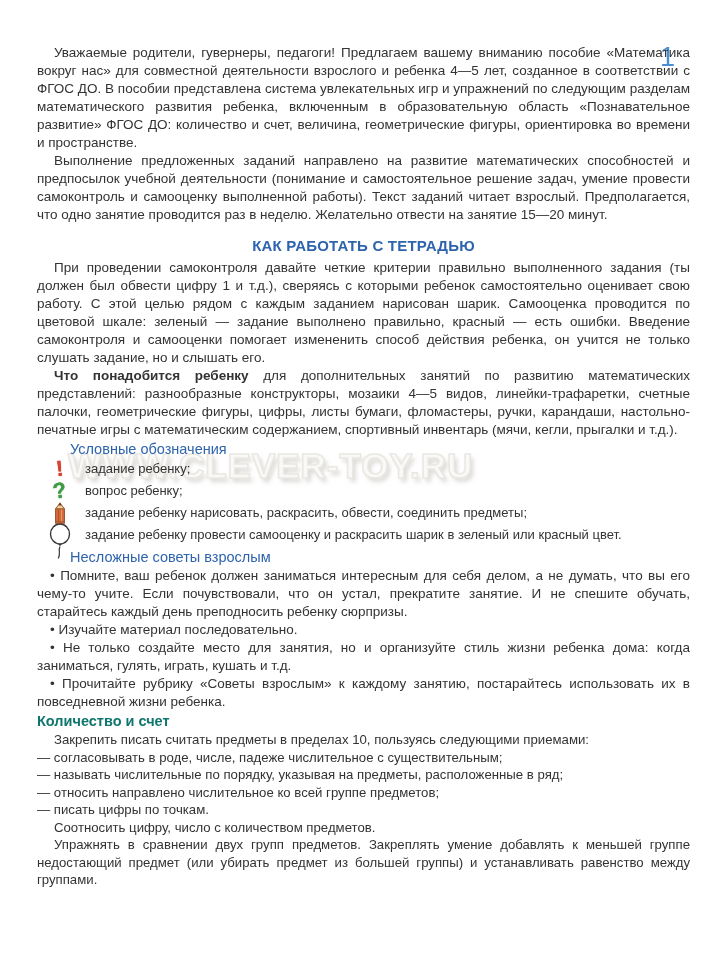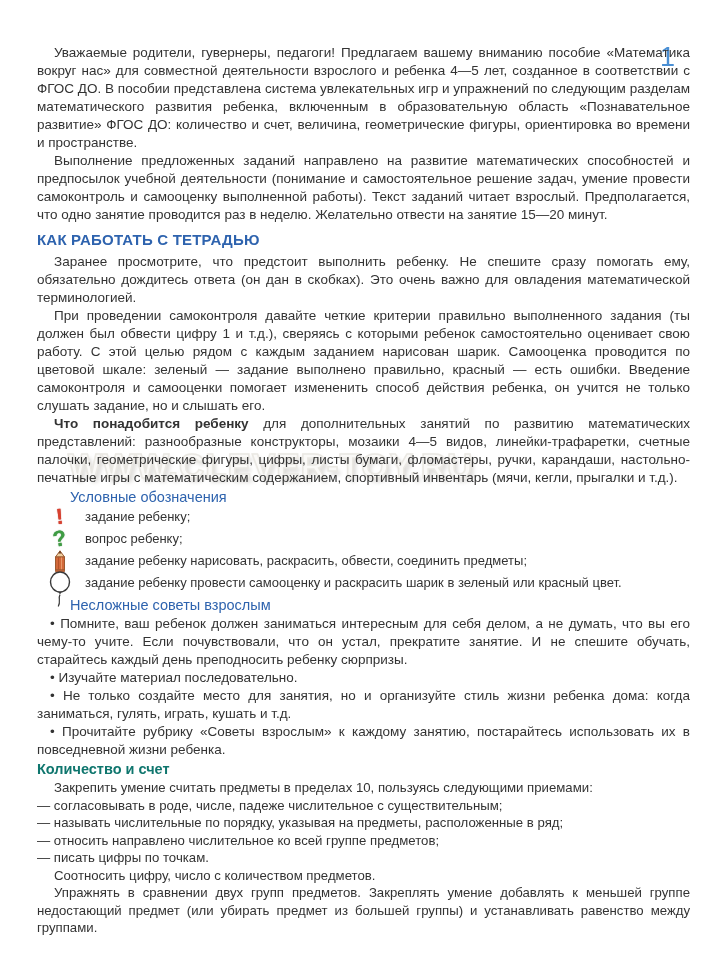--- a/index.html
+++ b/index.html
@@ -32,23 +32,23 @@
     font-size:31px;line-height:1.1;font-weight:bold;
     color:#3268b4;letter-spacing:0.2px;
   }
   p{
     margin:0;
     font-size:13.5px;line-height:18px;
     text-align:justify;
   }
   p.ind{text-indent:17px;}
   h2.sec{
-    margin:6px 0 4px 0;
+    margin:12px 0 4px 0;
     font-size:15px;line-height:19px;font-weight:bold;
-    color:#2e63ae;letter-spacing:0.2px;
+    color:#2e63ae;letter-spacing:0.2px;text-align:center;
   }
   h2.sec.program{margin-top:10px;margin-bottom:3px;}
   h3.sub{
     margin:1px 0 1px 33px;
     font-size:14.5px;line-height:18px;font-weight:normal;
     color:#2e63ae;
   }
   h4.bold-sub{
     margin:1px 0 1px 0;
     font-size:14.5px;line-height:18px;font-weight:bold;
@@ -91,21 +91,20 @@
   <div class="watermark">WWW.CLEVER-TOY.RU</div>
   <div class="page-number">1</div>
 
   <div class="content">
 
 
     <p class="ind">Уважаемые родители, гувернеры, педагоги! Предлагаем вашему вниманию пособие «Математика вокруг нас» для совместной деятельности взрослого и ребенка 4—5 лет, созданное в соответствии с ФГОС ДО. В пособии представлена система увлекательных игр и упражнений по следующим разделам математического развития ребенка, включенным в образовательную область «Познавательное развитие» ФГОС ДО: количество и счет, величина, геометрические фигуры, ориентировка во времени и пространстве.</p>
     <p class="ind">Выполнение предложенных заданий направлено на развитие математических способностей и предпосылок учебной деятельности (понимание и самостоятельное решение задач, умение провести самоконтроль и самооценку выполненной работы). Текст заданий читает взрослый. Предполагается, что одно занятие проводится раз в неделю. Желательно отвести на занятие 15—20 минут.</p>
 
     <h2 class="sec">КАК РАБОТАТЬ С ТЕТРАДЬЮ</h2>
-    <p class="ind">Заранее просмотрите, что предстоит выполнить ребенку. Не спешите сразу помогать ему, обязательно дождитесь ответа (он дан в скобках). Это очень важно для овладения математической терминологией.</p>
     <p class="ind">При проведении самоконтроля давайте четкие критерии правильно выполненного задания (ты должен был обвести цифру 1 и т.д.), сверяясь с которыми ребенок самостоятельно оценивает свою работу. С этой целью рядом с каждым заданием нарисован шарик. Самооценка проводится по цветовой шкале: зеленый — задание выполнено правильно, красный — есть ошибки. Введение самоконтроля и самооценки помогает измененить способ действия ребенка, он учится не только слушать задание, но и слышать его.</p>
     <p class="ind"><b>Что понадобится ребенку</b><span> для дополнительных занятий по развитию математических представлений: разнообразные конструкторы, мозаики 4—5 видов, линейки-трафаретки, счетные палочки, геометрические фигуры, цифры, листы бумаги, фломастеры, ручки, карандаши, настольно-печатные игры с математическим содержанием, спортивный инвентарь (мячи, кегли, прыгалки и т.д.).</span></p>
 
     <h3 class="sub">Условные обозначения</h3>
 
     <div class="legend-item">
       <span class="legend-icon">
           <span class="glyph-excl">!</span>
         </span>
       <span class="legend-text">задание ребенку;</span>
@@ -143,21 +142,21 @@
     <div class="advice">
       <h3 class="sub">Несложные советы взрослым</h3>
       <p>• Помните, ваш ребенок должен заниматься интересным для себя делом, а не думать, что вы его чему-то учите. Если почувствовали, что он устал, прекратите занятие. И не спешите обучать, старайтесь каждый день преподносить ребенку сюрпризы.</p>
       <p>• Изучайте материал последовательно.</p>
       <p>• Не только создайте место для занятия, но и организуйте стиль жизни ребенка дома: когда заниматься, гулять, играть, кушать и т.д.</p>
       <p>• Прочитайте рубрику «Советы взрослым» к каждому занятию, постарайтесь использовать их в повседневной жизни ребенка.</p>
     </div>
 
     <div class="program-block">
       <h4 class="bold-sub">Количество и счет</h4>
-      <p class="ind">Закрепить умение считать предметы в пределах 10, пользуясь следующими приемами:</p>
+      <p class="ind">Закрепить писать считать предметы в пределах 10, пользуясь следующими приемами:</p>
       <p>— согласовывать в роде, числе, падеже числительное с существительным;</p>
       <p>— называть числительные по порядку, указывая на предметы, расположенные в ряд;</p>
       <p>— относить направлено числительное ко всей группе предметов;</p>
       <p>— писать цифры по точкам.</p>
       <p class="ind">Соотносить цифру, число с количеством предметов.</p>
       <p class="ind">Упражнять в сравнении двух групп предметов. Закреплять умение добавлять к меньшей группе недостающий предмет (или убирать предмет из большей группы) и устанавливать равенство между группами.</p>
 
     </div>
 
   </div>

